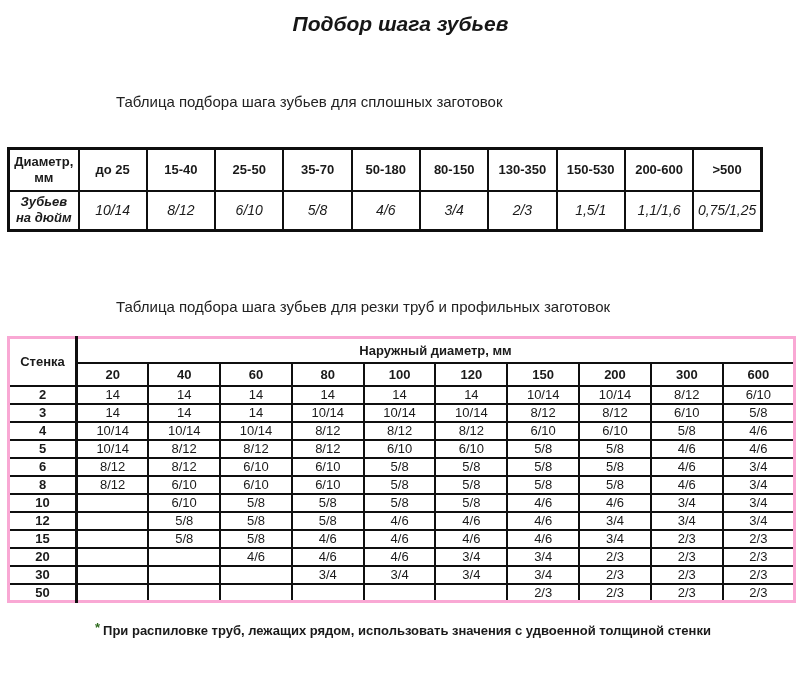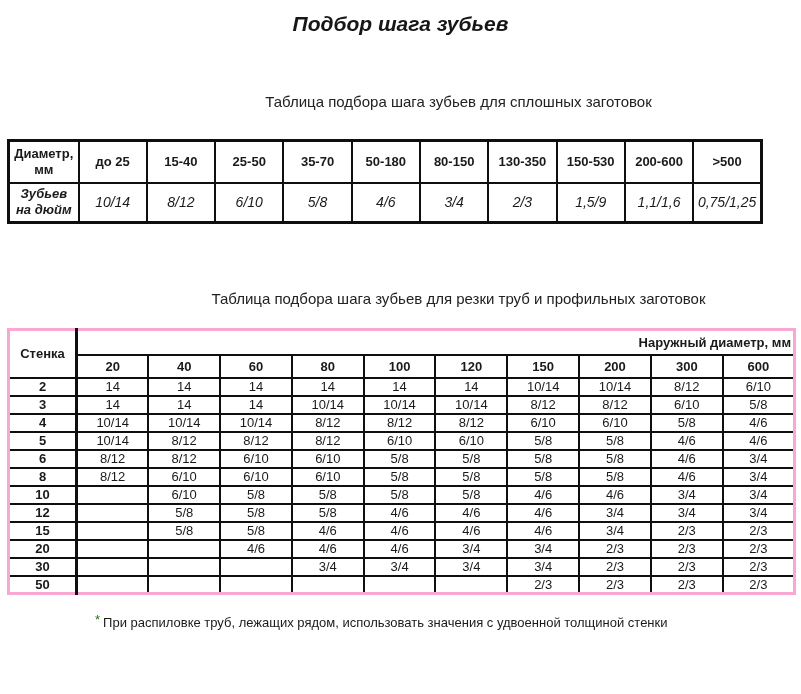--- a/index.html
+++ b/index.html
@@ -18,21 +18,20 @@
     font-weight: bold;
     color: #161616;
     font-style: italic;
   }
   .caption {
     font-size: 15px;
     line-height: 18px;
     margin: 0;
     padding-left: 116px;
     color: #222;
-    text-align: center;
   }
   #cap1 { margin-top: 57px; }
   #cap2 { margin-top: 66px; }
 
   table {
     border-collapse: collapse;
     table-layout: fixed;
     margin-left: 7px;
     background: #fff;
   }
@@ -40,21 +39,21 @@
     border: 2px solid #0f0f0f;
     text-align: center;
     vertical-align: middle;
     padding: 0 2px;
     overflow: hidden;
     white-space: nowrap;
   }
 
   
   #table1 {
-    margin-top: 28px;
+    margin-top: 36px;
     width: 756px;
     border: 3px solid #0f0f0f;
     padding-left: 26px;
   }
   #table1 th {
     font-weight: bold;
     font-size: 13px;
     white-space: normal;
     line-height: 16px;
   }
@@ -72,26 +71,26 @@
     font-weight: bold;
     font-size: 13px;
     line-height: 15px;
   }
   #table2 td { font-size: 13px; }
   #t2-span-row { height: 25px; }
   #t2-cols     { height: 23px; }
   #table2 tbody tr { height: 18px; }
   #table2 .corner { border-right-width: 3px; }
   #table2 tbody th { border-right-width: 3px; }
-  #t2-span { text-align: right; }
+  #t2-span { text-align: center; }
 
   .footnote {
     margin: 20px 0 0 95px;
     font-size: 13px;
-    font-weight: normal;
+    font-weight: bold;
     color: #1a1a1a;
   }
   .footnote .marker {
     font-size: 13px;
     position: relative;
     top: -3px;
     margin-right: 3px;
   }
 </style>
 </head>
@@ -121,21 +120,21 @@
       </tr>
     <tr id="t1-vals">
       <th>Зубьев на дюйм</th>
     <td>10/14</td>
         <td>8/12</td>
         <td>6/10</td>
         <td>5/8</td>
         <td>4/6</td>
         <td>3/4</td>
         <td>2/3</td>
-        <td>1,5/9</td>
+        <td>1,5/1</td>
         <td>1,1/1,6</td>
         <td>0,75/1,25</td>
       </tr>
   </tbody>
 </table>
 
 <p class="caption" id="cap2">Таблица подбора шага зубьев для резки труб и профильных заготовок</p>
 
 <table id="table2">
   <colgroup>

